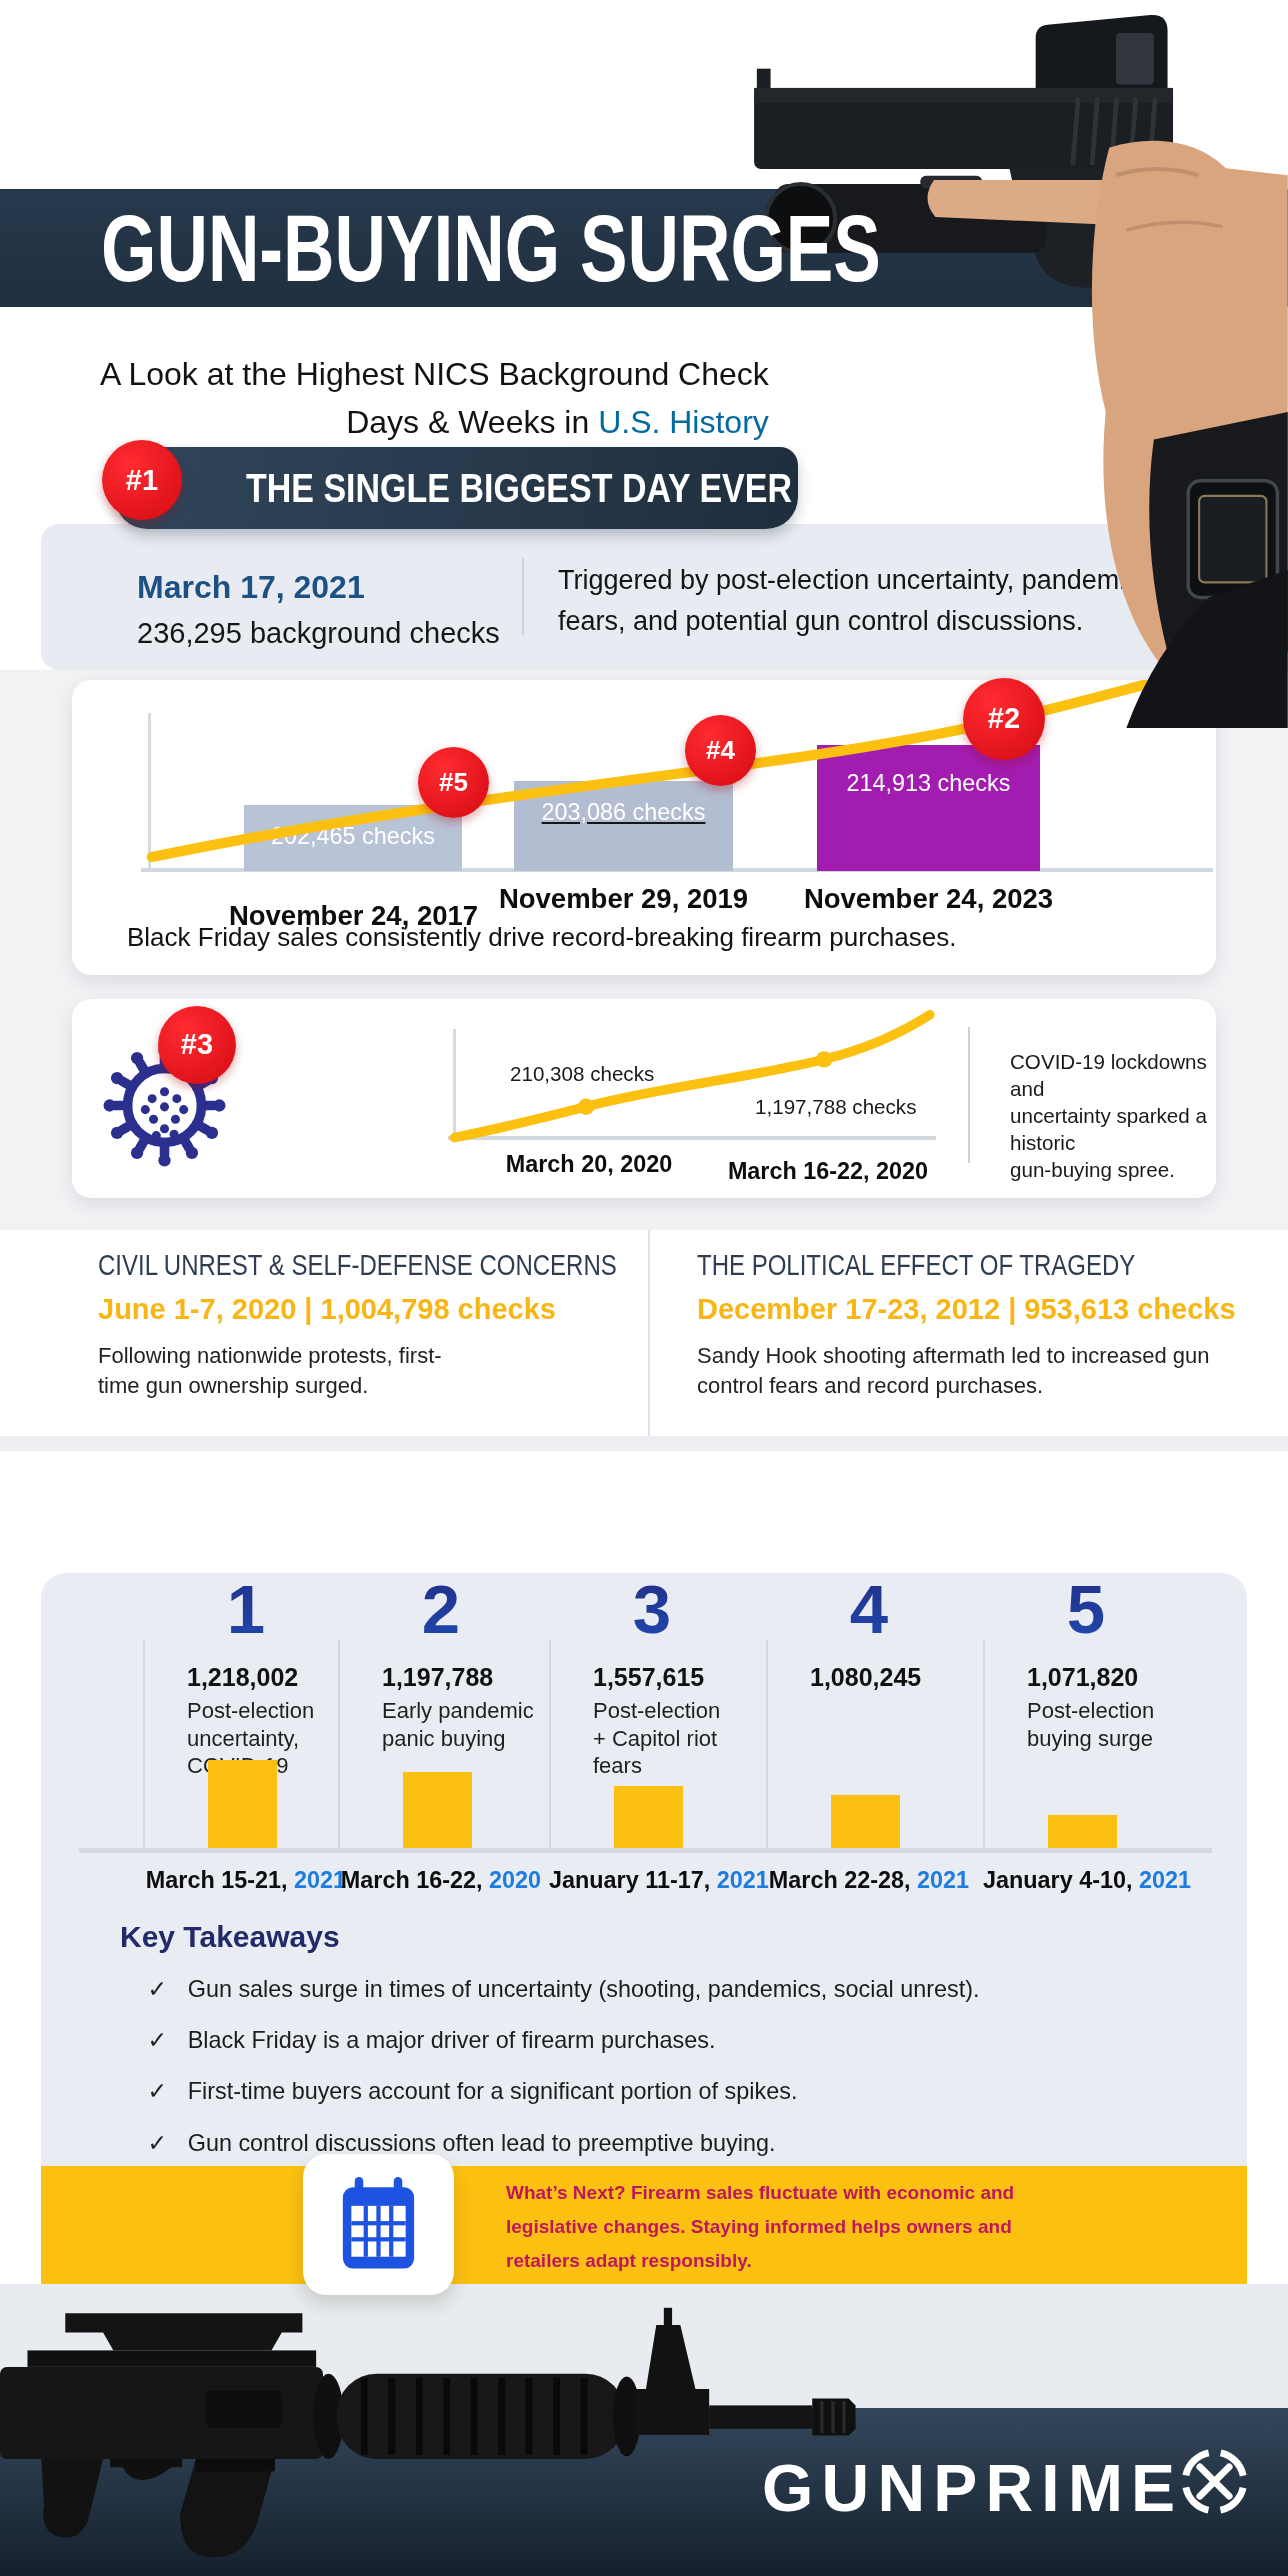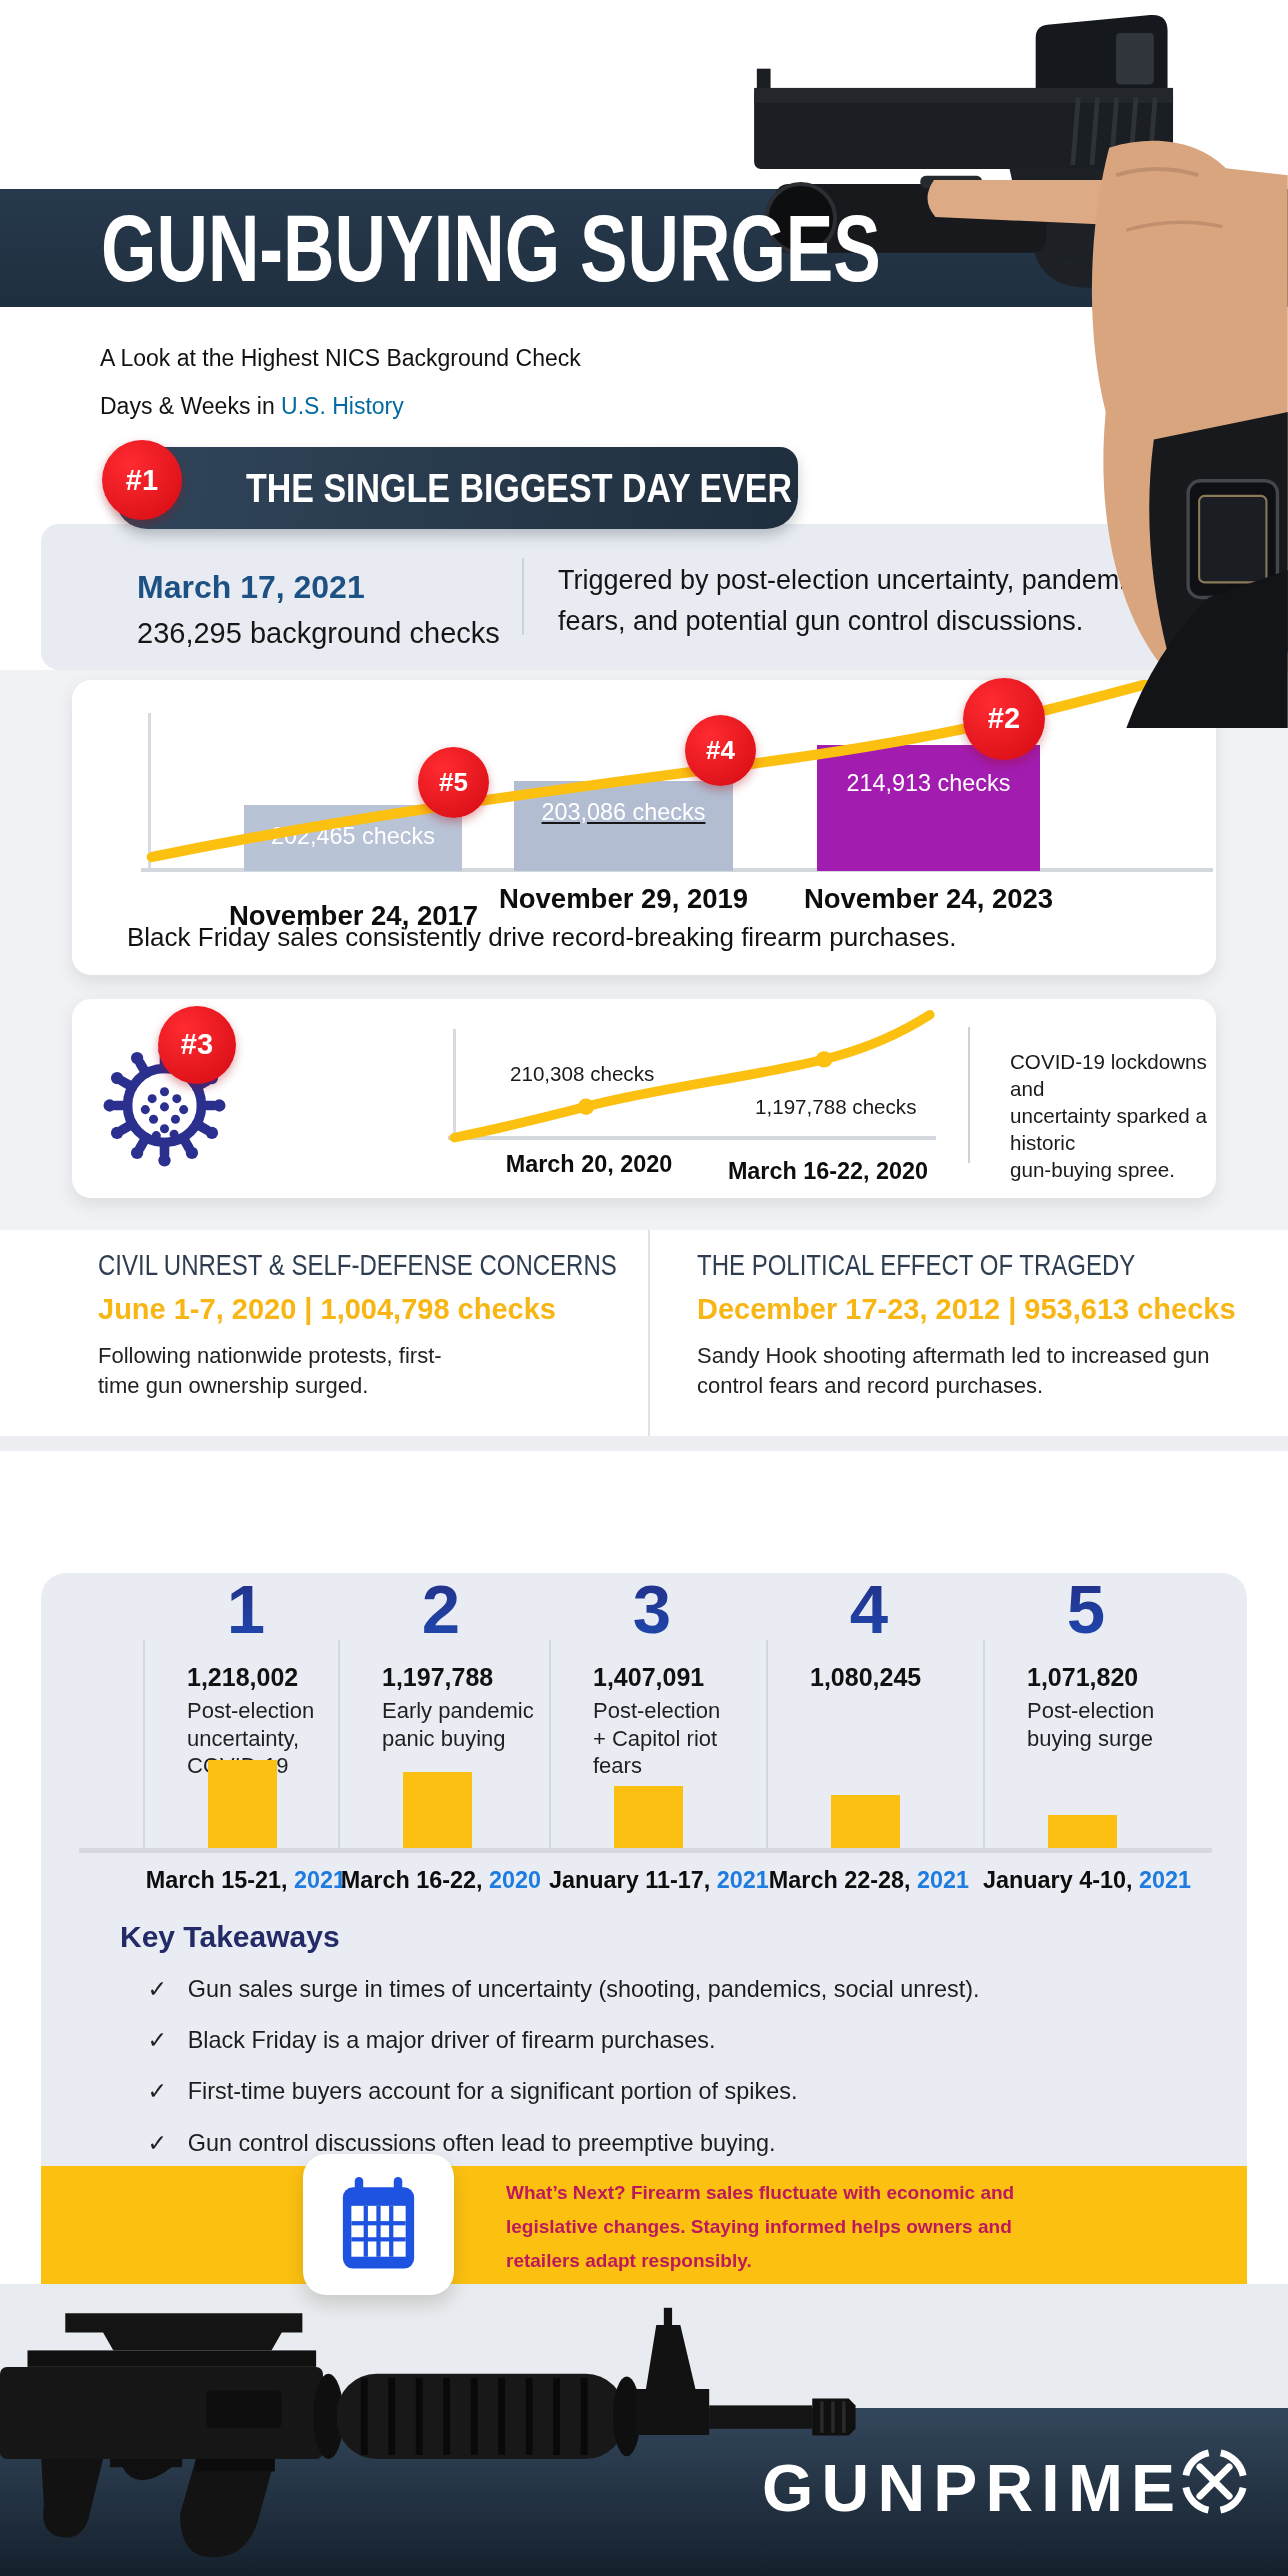--- a/index.html
+++ b/index.html
@@ -20,21 +20,21 @@
 
   
   .navy-band{left:0;top:189px;width:1288px;height:118px;background:linear-gradient(180deg,#27394d,#1f2f3f);}
   .zone-gray{left:0;top:670px;width:1288px;height:560px;background:#f1f2f4;}
   .strip{left:0;top:1436px;width:1288px;height:15px;background:#eceef1;}
   .rifle-zone{left:0;top:2284px;width:1288px;height:125px;background:#e8ebef;}
   .footer{left:0;top:2408px;width:1288px;height:168px;background:linear-gradient(180deg,#33475c 0%,#15202c 100%);}
 
   .title1{left:101px;top:84px;font-size:82px;line-height:1.1;}
   .title2{left:101px;top:201px;font-size:95px;line-height:1.0;color:#fff;font-weight:700;}
-  .subtitle{left:100px;top:334px;font-size:23px;line-height:48px;color:#121212;}
+  .subtitle{left:100px;top:350px;font-size:32px;line-height:48px;color:#121212;text-align:right;}
   .subtitle .hl{font-weight:400;}
 
   .badge{border-radius:50%;background:radial-gradient(circle at 35% 30%,#ff2b31,#d40a12);
          color:#fff;font-weight:700;display:flex;align-items:center;justify-content:center;z-index:6;
          box-shadow:0 4.1px 9.6px rgba(160,10,15,.35);}
   .banner1{left:115px;top:447px;width:683px;height:82px;z-index:5;
            background:linear-gradient(100deg,#31465c 0%,#1f2e3d 100%);
            border-radius:6.9px 18px 32px 32px;display:flex;align-items:center;
            box-shadow:0 6.9px 12.4px rgba(30,45,60,.25);}
   .banner1 span{margin-left:131px;color:#fff;font-size:40px;font-weight:700;transform:scaleX(.85);transform-origin:0 50%;white-space:nowrap;}
@@ -304,21 +304,21 @@
     </div>
     <div class="t5-col" style="left:297px;">
       <div class="t5-rank gtext g-rank">2</div>
       <div class="t5-val">1,197,788</div>
       <div class="t5-lab pre">Early pandemic
 panic buying</div>
       <div class="t5-bar" style="height: 81px;"></div>
     </div>
     <div class="t5-col" style="left:508px;">
       <div class="t5-rank gtext g-rank">3</div>
-      <div class="t5-val">1,407,091</div>
+      <div class="t5-val">1,557,615</div>
       <div class="t5-lab pre">Post-election
 + Capitol riot
 fears</div>
       <div class="t5-bar" style="height: 67px;"></div>
     </div>
     <div class="t5-col" style="left:725px;">
       <div class="t5-rank gtext g-rank">4</div>
       <div class="t5-val">1,080,245</div>
       <div class="t5-bar" style="height: 58px;"></div>
     </div>

